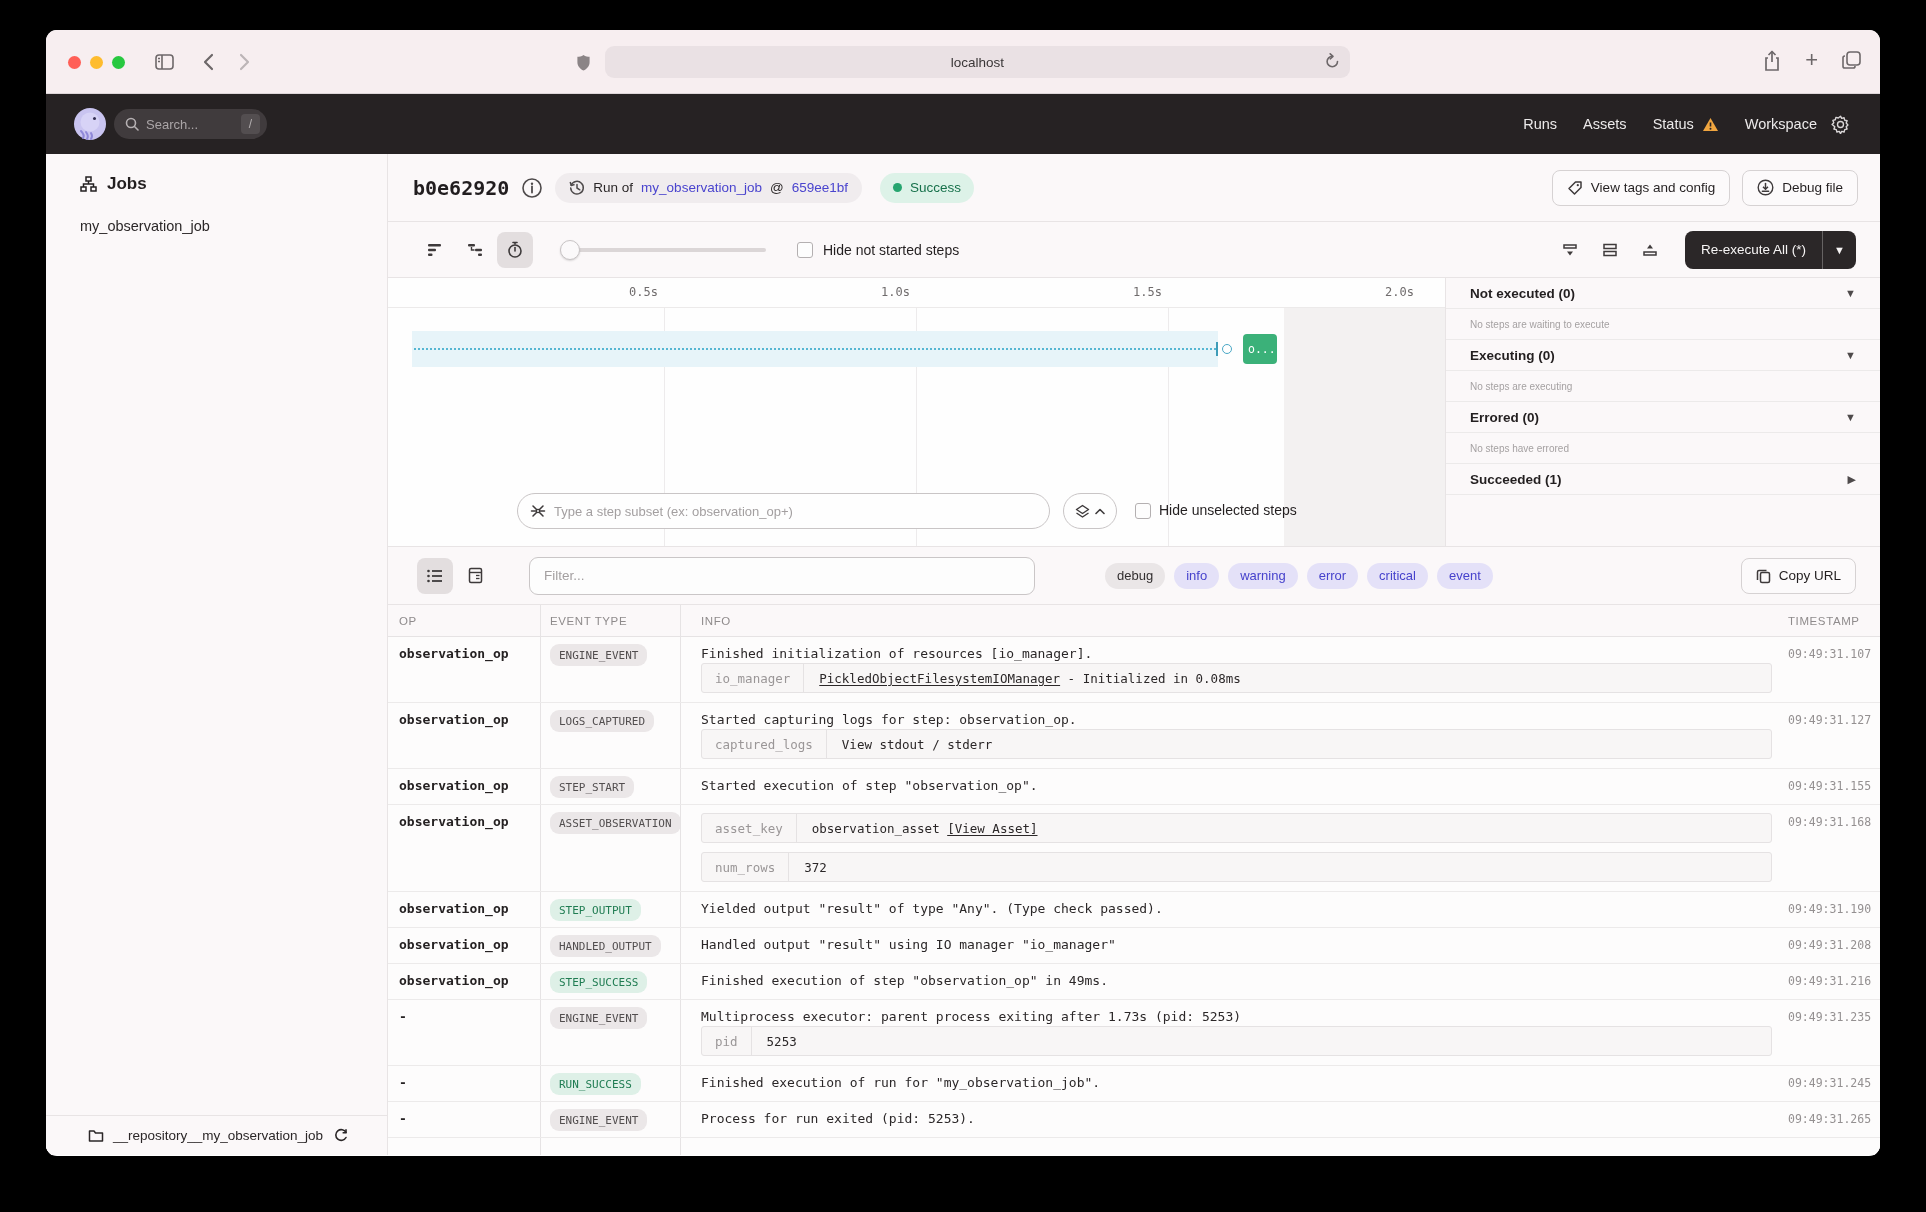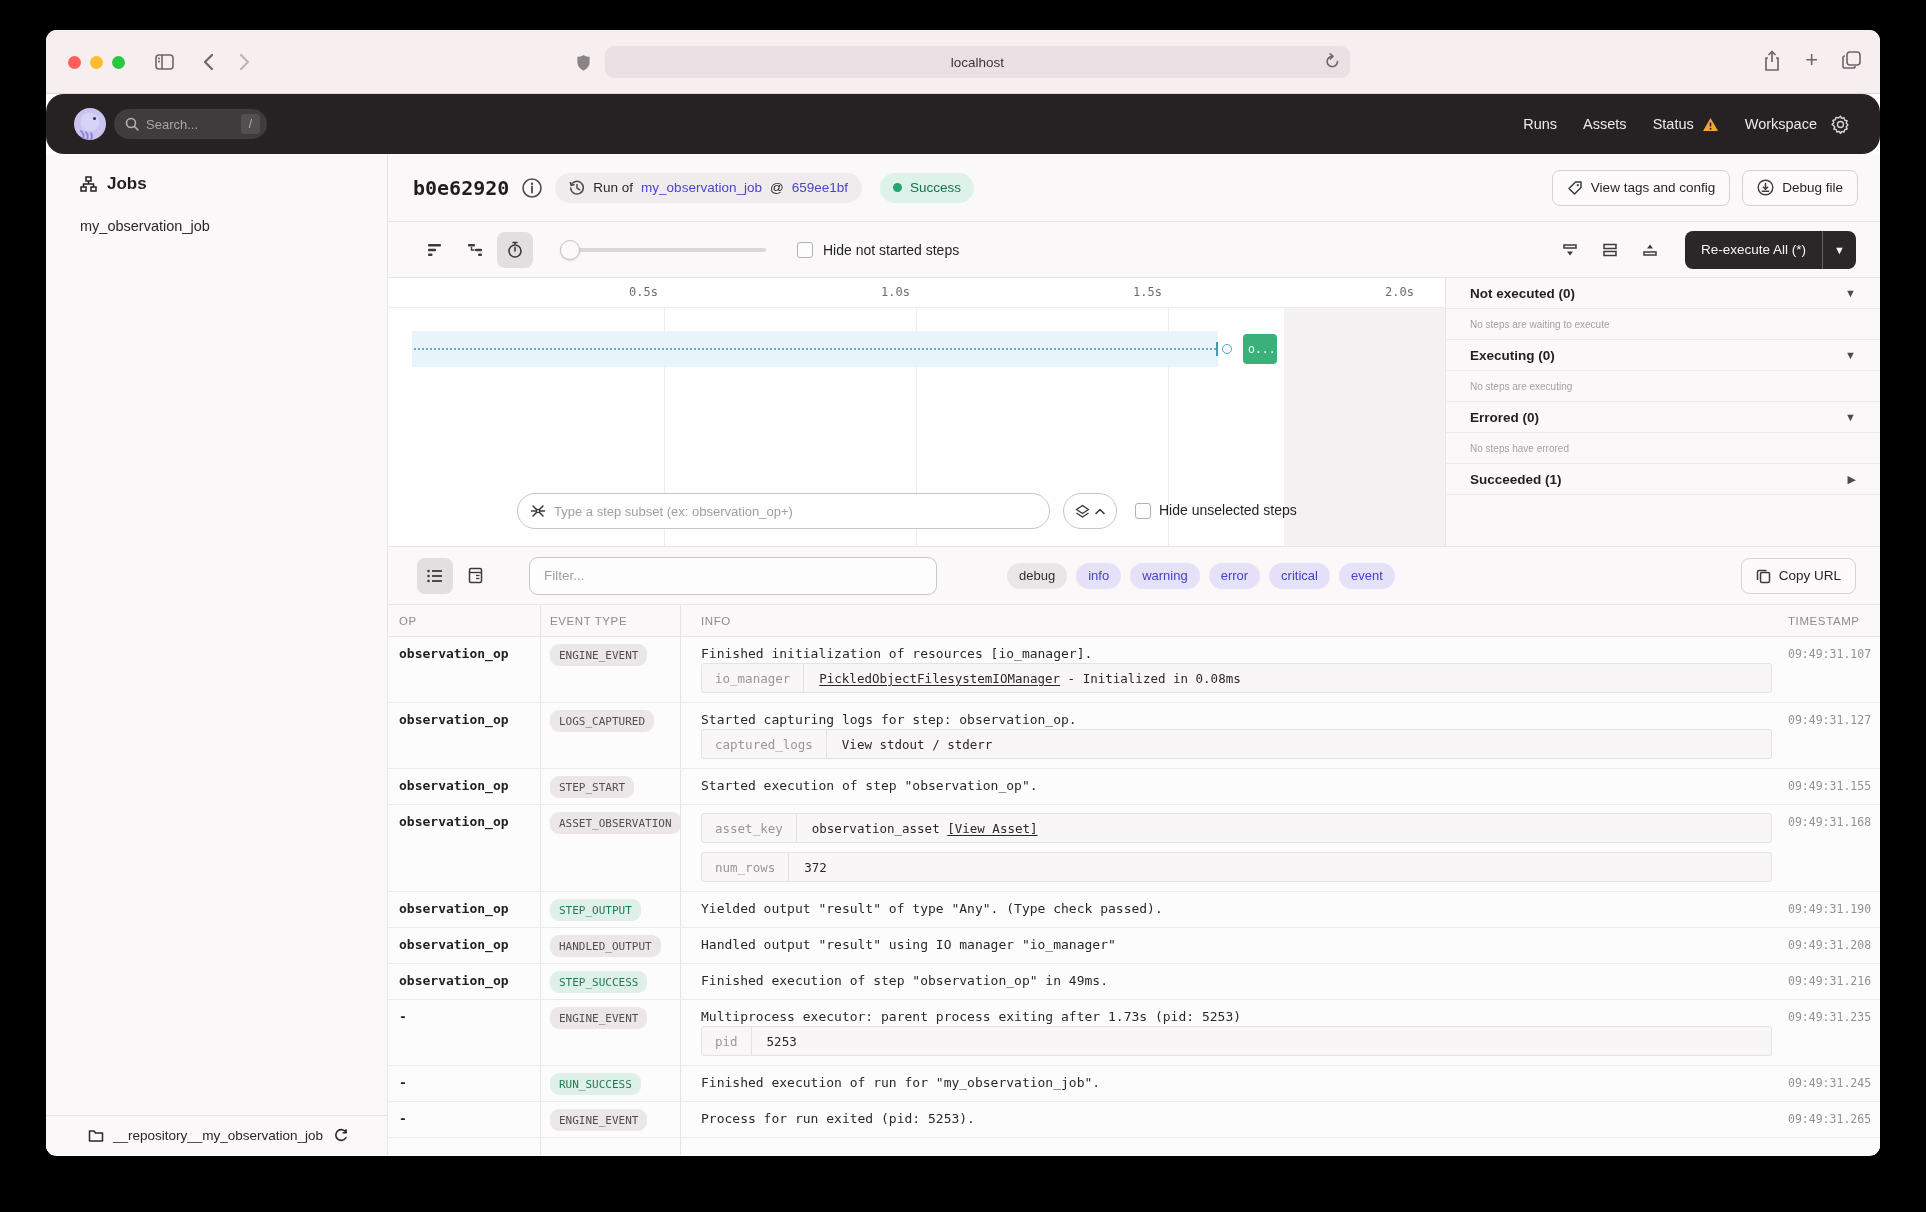--- a/index.html
+++ b/index.html
@@ -16,21 +16,21 @@
   .light { width:13px; height:13px; border-radius:50%; }
   .l-close{ background:#ff5f57; } .l-min{ background:#febc2e; } .l-zoom{ background:#28c840; }
   .chrome-ic { position:absolute; top:20px; width:24px; height:24px; display:flex; align-items:center; justify-content:center; color:#6d6769; }
   .url-bar { position:absolute; left:559px; top:16px; width:745px; height:32px; border-radius:9px;
     background:#eae1e4; display:flex; align-items:center; justify-content:center;
     font-size:13.5px; color:#3a3637; }
   .url-reload { position:absolute; right:10px; top:7px; color:#6d6769; }
   .chrome-right { position:absolute; right:18px; top:20px; display:flex; gap:24px; color:#6d6769; }
 
   
-  .appbar { height:60px; background:#262223; display:flex; align-items:center; padding:0 30px 0 27px;border-radius:18px; }
+  .appbar { height:60px; background:#262223; display:flex; align-items:center; padding:0 30px 0 27px; }
   .logo { width:34px; height:34px; flex:0 0 auto; }
   .search-pill { margin-left:7px; width:153px; height:30px; border-radius:15px; background:#403b3d;
     display:flex; align-items:center; padding:0 7px 0 11px; gap:7px; }
   .search-pill input { flex:1; min-width:0; background:transparent; border:none; outline:none;
     font-size:13px; color:#e8e5e6; font-family:"Liberation Sans",sans-serif; }
   .search-pill input::placeholder { color:#aaa5a7; }
   .slash-badge { width:19px; height:20px; border-radius:4px; background:#534e50; color:#b5b0b2;
     font-size:12px; display:flex; align-items:center; justify-content:center; }
   .topnav { margin-left:auto; display:flex; align-items:center; gap:26px; }
   .nav-item { color:#eceaea; font-size:14.5px; cursor:default; display:flex; align-items:center; gap:8px; }
@@ -109,21 +109,21 @@
 
   
   .status-panel { width:434px; flex:0 0 434px; background:#fbf8f9; }
   .sp-row { height:31px; border-bottom:1px solid #eceaea; display:flex; align-items:center; padding:0 24px; }
   .sp-title { font-size:13.5px; font-weight:600; color:#231f20; flex:1; }
   .sp-caret { font-size:11px; color:#4e4a4b; }
   .sp-empty { font-size:10px; color:#a5a1a2; }
 
   
   .log-toolbar { height:58px; border-bottom:1px solid #e8e4e5; display:flex; align-items:center; padding:0 24px 0 29px; }
-  .filter-input { margin-left:36px; width:408px; height:38px; border-radius:9px; border:1px solid #cac6c7;
+  .filter-input { margin-left:36px; width:506px; height:38px; border-radius:9px; border:1px solid #cac6c7;
     background:#fdfdfd; padding:0 14px; font-size:13.5px; color:#2b2728; outline:none;
     font-family:"Liberation Sans",sans-serif; }
   .filter-input::placeholder { color:#a39fa0; }
   .levels { margin-left:70px; display:flex; gap:9px; }
   .lv { height:26px; border-radius:13px; padding:0 12px; display:flex; align-items:center;
     font-size:13px; cursor:pointer; background:#eae6e7; color:#332f30; }
   .lv.sel { background:#e4e1f8; color:#4642cc; }
 
   
   .log-head { height:32px; border-bottom:1px solid #e6e3e4; display:flex;

